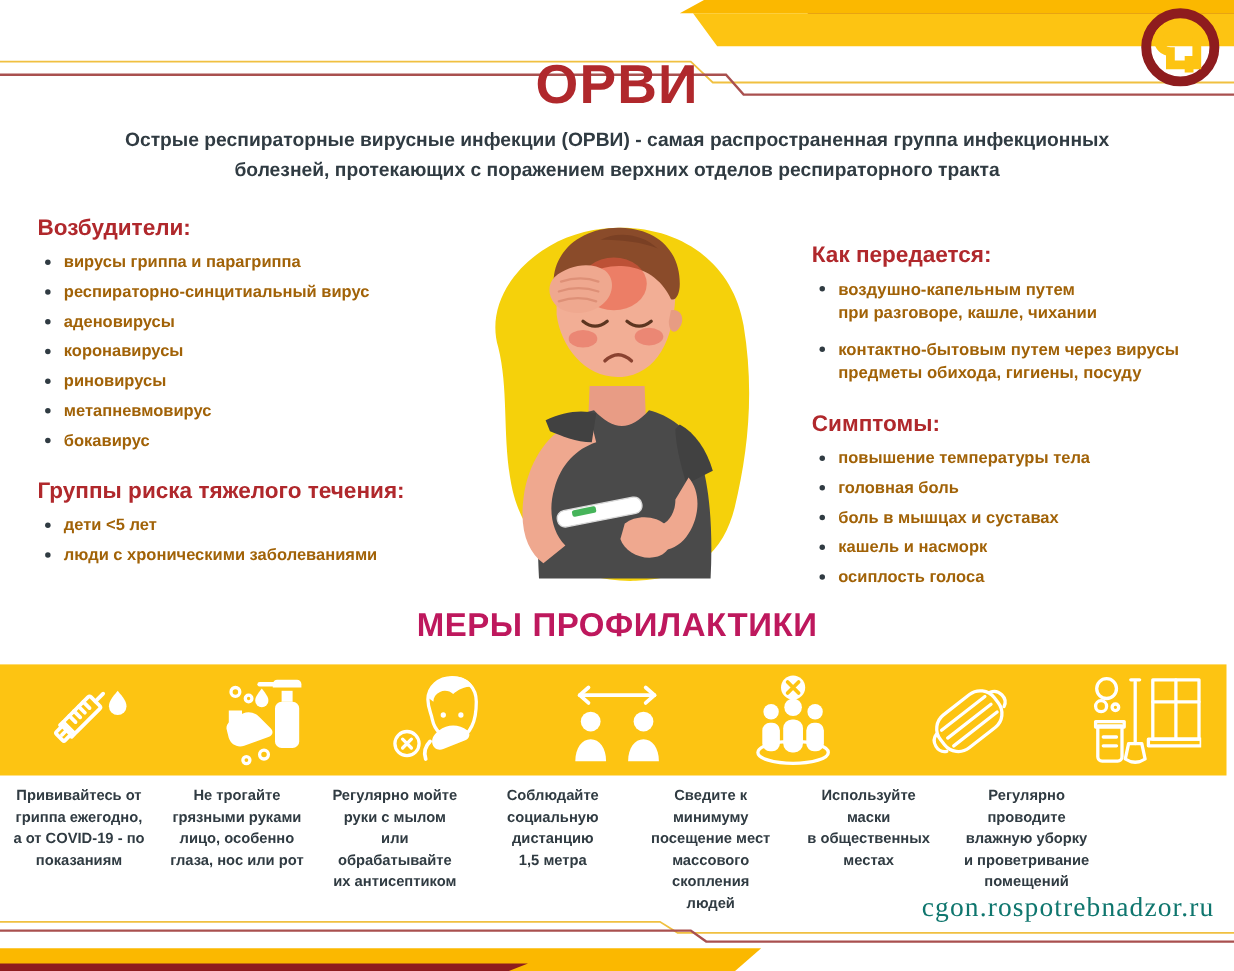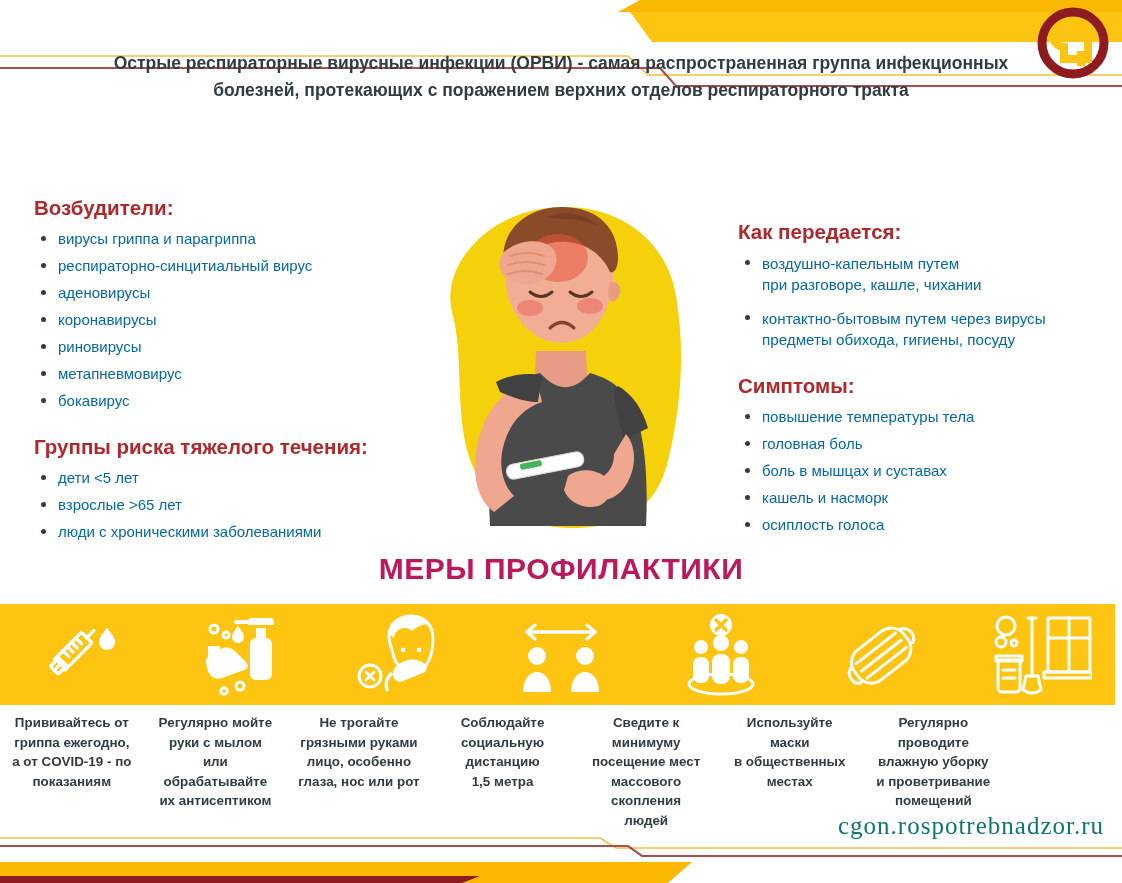--- a/index.html
+++ b/index.html
@@ -24,21 +24,21 @@
   .main{position:absolute;left:0;top:196px;width:920px;height:352px;}
   .col-left{position:absolute;left:34px;top:0;width:390px;}
   .col-right{position:absolute;left:738px;top:0;width:360px;margin-top:24px;}
   .illus{position:absolute;left:418px;top:0px;width:310px;height:345px;}
 
   h2.sec{color:#B0282C;font-size:20.5px;font-weight:bold;margin:0 0 9px 0;line-height:24px;}
   h2.sec.tight{margin-top:24px;}
 
   ul.blist{list-style:none;margin:0;padding:0;}
   ul.blist li{position:relative;padding-left:24px;margin-bottom:7px;
-              color:#0369a1;font-size:15px;font-weight:normal;line-height:20px;}
+              color:#a16207;font-size:15px;font-weight:bold;line-height:20px;}
   ul.blist li .bul{position:absolute;left:7px;top:7px;width:5px;height:5px;
                    border-radius:50%;background:#303B42;}
   ul.blist.wide li{margin-bottom:13px;font-size:15.2px;line-height:21px;}
   ul.blist li .l2{display:block;}
 
   
   .prev-title{position:absolute;left:0;top:552px;width:1122px;text-align:center;
               color:#be185d;font-size:30px;font-weight:bold;letter-spacing:.5px;}
 
   
@@ -81,20 +81,21 @@
     <path d="M0,68 L660,68 L676,86 L1122,86" stroke="#A9504F" stroke-width="2.2" fill="none"></path>
 
     <path d="M0,838 L600,838 L616,848 L1122,848" stroke="#F0C040" stroke-width="1.6" fill="none"></path>
     <path d="M0,846 L628,846 L642,856 L1122,856" stroke="#A9504F" stroke-width="2.2" fill="none"></path>
     <path d="M0,862 L692,862 L668,883 L0,883 Z" fill="#FBB800"></path>
     <path d="M0,876 L480,876 L462,883 L0,883 Z" fill="#8E1C1E"></path>
     <path d="M700,866 L1122,866 L1122,872 L696,872 Z" fill="#F6C93B" opacity="0"></path>
   </svg>
 
   <div class="header">
+    <div class="title">ОРВИ</div>
     <div class="subtitle">
       <span>Острые респираторные вирусные инфекции (ОРВИ) - самая распространенная группа инфекционных</span>
       <span>болезней, протекающих с поражением верхних отделов респираторного тракта</span>
     </div>
   </div>
 
   <div class="logo">
     <svg width="74" height="74" viewBox="0 0 74 74">
       <circle cx="37" cy="37" r="31" fill="none" stroke="#8E1C1E" stroke-width="9"></circle>
       <path d="M45,19 L28,19 A11,11 0 0 0 28,41 L28,53 L52,53 L52,28" fill="none" stroke="#FDC412" stroke-width="8" stroke-linejoin="miter"></path>
@@ -112,21 +113,20 @@
         <li><span class="bul"></span><span>аденовирусы</span></li>
         <li><span class="bul"></span><span>коронавирусы</span></li>
         <li><span class="bul"></span><span>риновирусы</span></li>
         <li><span class="bul"></span><span>метапневмовирус</span></li>
         <li><span class="bul"></span><span>бокавирус</span></li>
       </ul>
 
       <h2 class="sec tight">Группы риска тяжелого течения:</h2>
       <ul class="blist">
         <li><span class="bul"></span><span>дети &lt;5 лет</span></li>
-        <li><span class="bul"></span><span>взрослые &gt;65 лет</span></li>
         <li><span class="bul"></span><span>люди с хроническими заболеваниями</span></li>
       </ul>
     </div>
 
     <div class="illus">
       <svg width="310" height="345" viewBox="0 0 310 345">
 
         <path d="M35,120 C20,70 70,18 130,12 C195,5 248,40 258,100
                  C268,160 262,215 250,265 C240,305 215,330 160,332
                  C100,334 60,300 48,250 C38,205 45,160 35,120 Z" fill="#F5D10B"></path>
@@ -309,22 +309,22 @@
         <rect x="56" y="6" width="42" height="54"></rect>
         <path d="M77,6 v54"></path>
         <path d="M56,26 h42"></path>
         <path d="M52,60 h48 v6 h-48z"></path>
       </svg>
     </div>
   </div>
 
   <div class="captions">
     <div class="cap">Прививайтесь от<br>гриппа ежегодно,<br>а от COVID-19 - по<br>показаниям</div>
+    <div class="cap">Не трогайте<br>грязными руками<br>лицо, особенно<br>глаза, нос или рот</div>
     <div class="cap">Регулярно мойте<br>руки с мылом<br>или обрабатывайте<br>их антисептиком</div>
-    <div class="cap">Не трогайте<br>грязными руками<br>лицо, особенно<br>глаза, нос или рот</div>
     <div class="cap">Соблюдайте<br>социальную<br>дистанцию<br>1,5 метра</div>
     <div class="cap">Сведите к минимуму<br>посещение мест<br>массового скопления<br>людей</div>
     <div class="cap">Используйте<br>маски<br>в общественных<br>местах</div>
     <div class="cap">Регулярно проводите<br>влажную уборку<br>и проветривание<br>помещений</div>
   </div>
 
   <div class="watermark">cgon.rospotrebnadzor.ru</div>
 
 </div>
 

